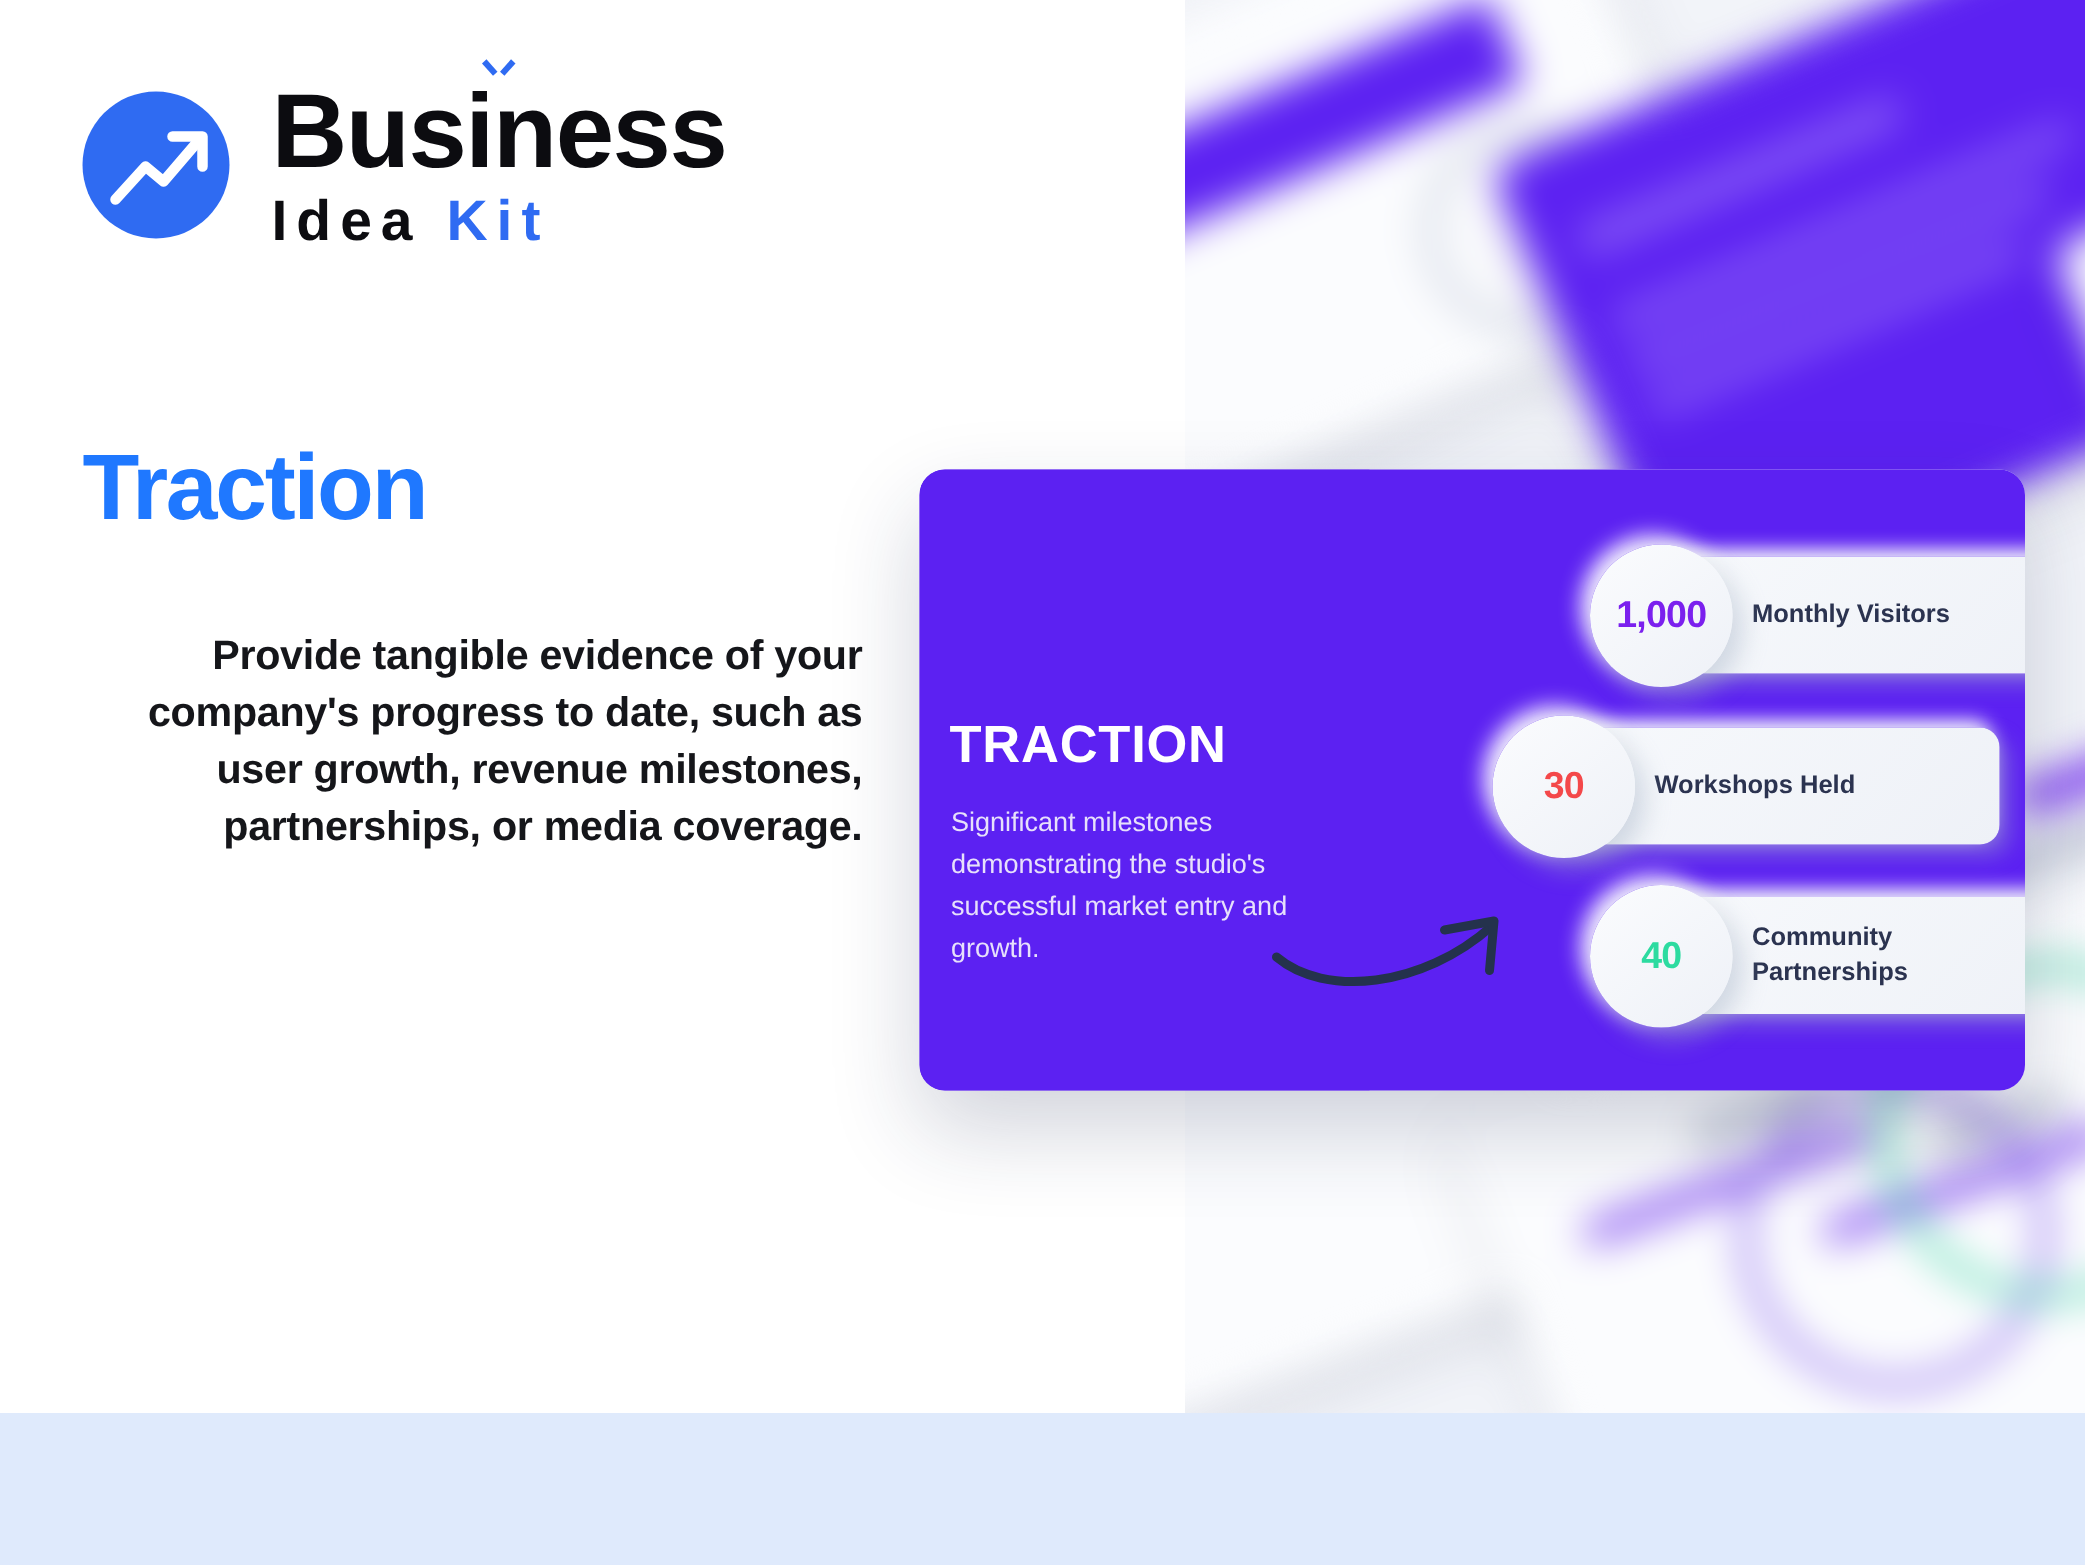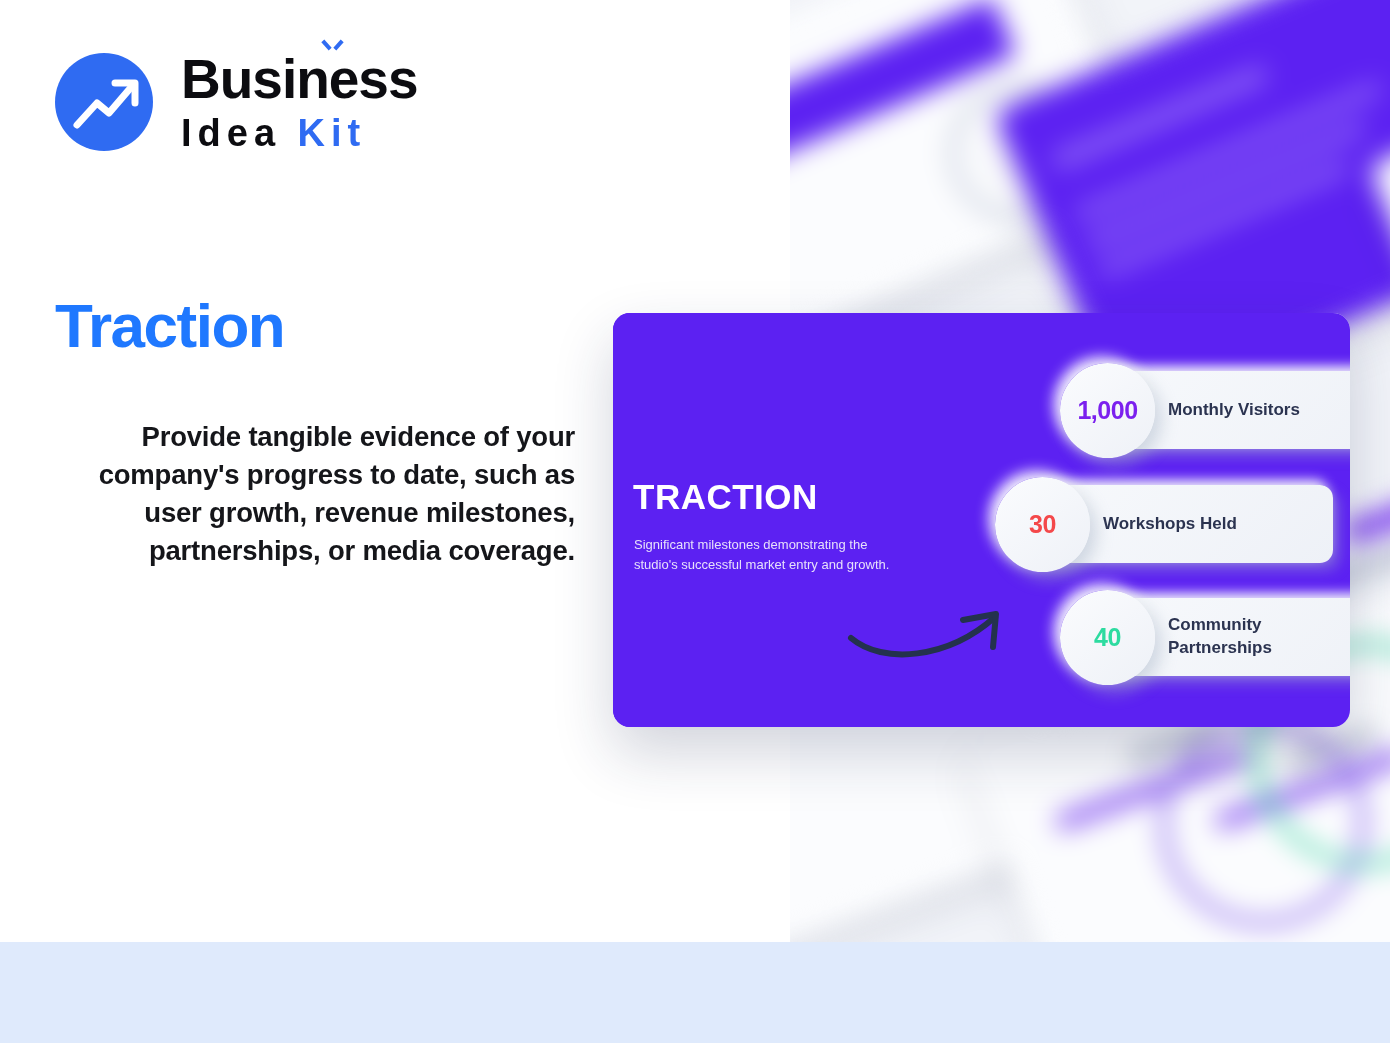--- a/index.html
+++ b/index.html
@@ -22,21 +22,21 @@
 
   
   .logo{position:absolute;left:55px;top:52px;display:flex;align-items:center;}
   .logo-mark{
     width:98px;height:98px;border-radius:50%;
     background:#2f6bf2;position:relative;flex:none;overflow:hidden;
   }
   .logo-mark svg{position:absolute;left:0;top:0;}
   .logo-text{margin-left:28px;line-height:1;}
   .logo-line1{
-    font-size:55px;font-weight:bold;color:#0c0c10;letter-spacing:-1px;
+    font-size:70px;font-weight:bold;color:#0c0c10;letter-spacing:-1px;
     position:relative;display:block;
   }
   .logo-hat{
     position:absolute;left:143px;top:-13px;width:17px;height:13px;
   }
   .logo-hat:before,.logo-hat:after{
     content:"";position:absolute;top:0;width:11px;height:3.5px;background:#2f6bf2;
   }
   .logo-hat:before{left:-1px;transform:rotate(48deg);transform-origin:left center;}
   .logo-hat:after{right:-1px;transform:rotate(-48deg);transform-origin:right center;}
@@ -102,21 +102,21 @@
   .blob-sq{
     position:absolute;left:0;top:0;width:300px;height:414px;background:#5c21f2;
   }
 
   .slide-title{
     position:absolute;left:20px;top:164px;z-index:3;
     color:#ffffff;font-size:35px;font-weight:bold;letter-spacing:.5px;
   }
   .slide-sub{
     position:absolute;left:21px;top:222px;width:262px;z-index:3;
-    color:#e7e0fb;font-size:13px;line-height:1.55;
+    color:#e7e0fb;font-size:18px;line-height:1.55;
   }
 
   
   .arrow{position:absolute;left:230px;top:280px;z-index:4;}
 
   
   .metrics{position:absolute;left:0;top:0;width:100%;height:100%;z-index:3;}
   .metric{position:absolute;display:flex;align-items:center;}
   .metric .pill{
     position:absolute;left:48px;top:8px;

